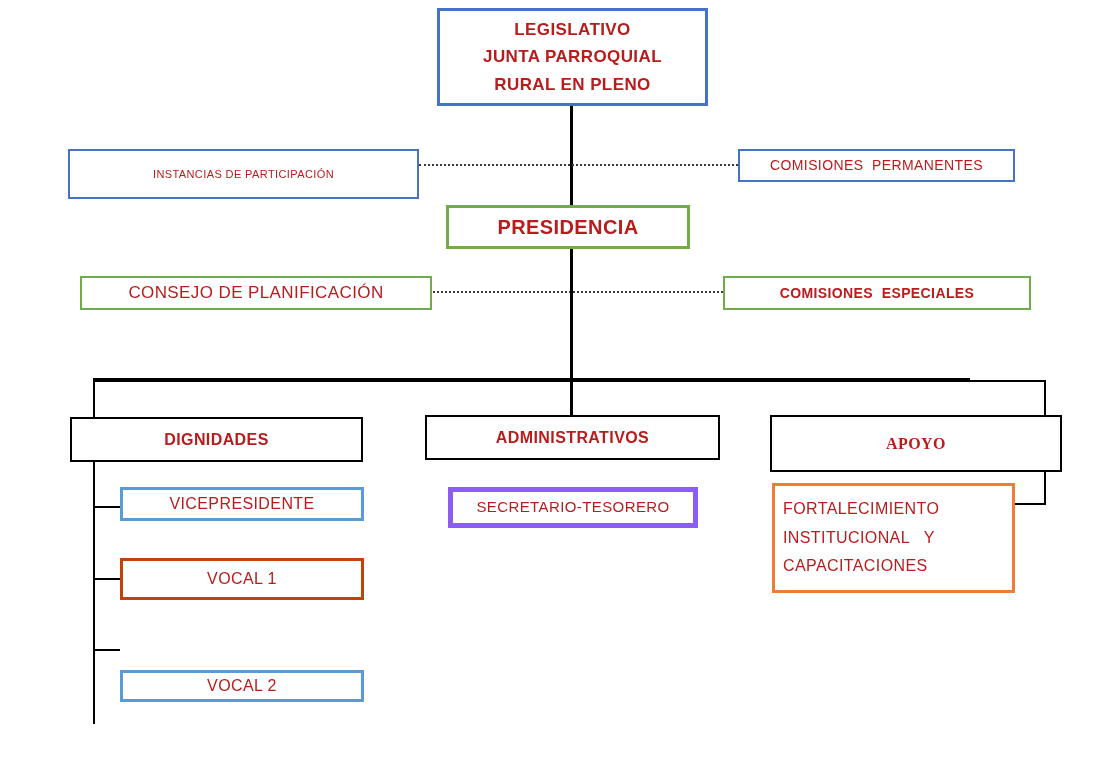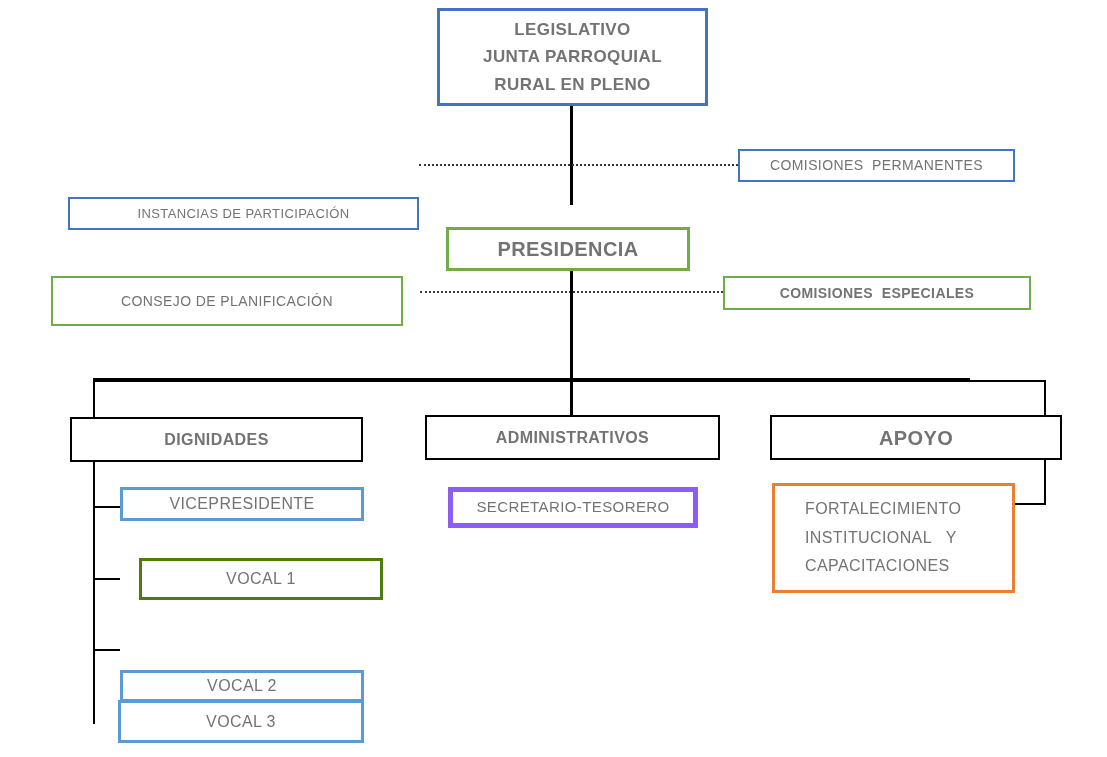--- a/index.html
+++ b/index.html
@@ -17,43 +17,43 @@
     color: #000;
   }
   .node {
     position: absolute;
     box-sizing: border-box;
     display: flex;
     align-items: center;
     justify-content: center;
     text-align: center;
     background: #ffffff;
-    color: #737373;
+    color: #b91c1c;
     letter-spacing: 0.4px;
     white-space: pre-wrap;
     line-height: 1.5;
   }
 
   
   #legislativo        { left: 437px; top:   8px; width: 271px; height:  98px; border: 3px solid #4472C4; font-size: 17px; font-weight: bold; line-height: 1.6; }
-  #instancias         { left:  68px; top: 149px; width: 351px; height:  33px; border: 2px solid #4472C4; font-size: 13px; margin-top: 48px; }
+  #instancias         { left:  68px; top: 149px; width: 351px; height:  50px; border: 2px solid #4472C4; font-size: 11px; }
   #comisiones-perm    { left: 738px; top: 149px; width: 277px; height:  33px; border: 2px solid #4472C4; font-size: 14px; }
-  #presidencia        { left: 446px; top: 205px; width: 244px; height:  44px; border: 3px solid #70AD47; font-size: 20px; font-weight: bold; margin-top: 22px; }
-  #consejo            { left:  51px; top: 276px; width: 352px; height:  50px; border: 2px solid #70AD47; font-size: 14px; }
+  #presidencia        { left: 446px; top: 205px; width: 244px; height:  44px; border: 3px solid #70AD47; font-size: 20px; font-weight: bold; }
+  #consejo            { left:  80px; top: 276px; width: 352px; height:  34px; border: 2px solid #70AD47; font-size: 17px; }
   #comisiones-esp     { left: 723px; top: 276px; width: 308px; height:  34px; border: 2px solid #70AD47; font-size: 14px; font-weight: bold; }
   #dignidades         { left:  70px; top: 417px; width: 293px; height:  45px; border: 2px solid #000000; font-size: 16px; font-weight: bold; }
   #administrativos    { left: 425px; top: 415px; width: 295px; height:  45px; border: 2px solid #000000; font-size: 16px; font-weight: bold; }
-  #apoyo              { left: 770px; top: 415px; width: 292px; height:  45px; border: 2px solid #000000; font-size: 20px; font-weight: bold; }
+  #apoyo              { left: 770px; top: 415px; width: 292px; height:  57px; border: 2px solid #000000; font-size: 16px; font-weight: bold; font-family: Liberation Serif, serif; }
   #vicepresidente     { left: 120px; top: 487px; width: 244px; height:  34px; border: 3px solid #5B9BD5; font-size: 16px; }
-  #vocal-1            { left: 120px; top: 558px; width: 244px; height:  42px; border: 3px solid #4d7c0f; font-size: 16px; margin-left: 19px; }
+  #vocal-1            { left: 120px; top: 558px; width: 244px; height:  42px; border: 3px solid #c2410c; font-size: 16px; }
   #vocal-2            { left: 120px; top: 629px; width: 244px; height:  32px; border: 3px solid #5B9BD5; font-size: 16px; margin-top: 41px; }
   #vocal-3            { left: 118px; top: 700px; width: 246px; height:  43px; border: 3px solid #5B9BD5; font-size: 16px; }
   #secretario         { left: 448px; top: 487px; width: 250px; height:  41px; border: 5px solid #8b5cf6; font-size: 15px; }
   #fortalecimiento    { left: 772px; top: 483px; width: 243px; height: 110px; border: 3px solid #ED7D31; font-size: 16px;
-                        justify-content: flex-start; text-align: left; padding-left: 30px; line-height: 1.8; }
+                        justify-content: flex-start; text-align: left; padding-left: 8px; line-height: 1.8; }
 
   
   .line { position: absolute; background: #000000; }
   .dotted { position: absolute; border-top: 2px dotted #3a3a3a; background: transparent; height: 0; }
 
   #v-top          { left: 570px; top: 106px; width: 3px;  height:  99px; }
   #v-mid          { left: 570px; top: 249px; width: 3px;  height: 166px; }
   #dotted-1       { left: 419px; top: 164px; width: 319px; }
   #dotted-2       { left: 420px; top: 291px; width: 303px; }
   #h-bar          { left:  93px; top: 378px; width: 877px; height: 4px; }
@@ -94,19 +94,18 @@
   <div class="node" id="comisiones-perm">COMISIONES  PERMANENTES</div>
   <div class="node" id="presidencia">PRESIDENCIA</div>
   <div class="node" id="consejo">CONSEJO DE PLANIFICACIÓN</div>
   <div class="node" id="comisiones-esp">COMISIONES  ESPECIALES</div>
   <div class="node" id="dignidades">DIGNIDADES</div>
   <div class="node" id="administrativos">ADMINISTRATIVOS</div>
   <div class="node" id="apoyo">APOYO</div>
   <div class="node" id="vicepresidente">VICEPRESIDENTE</div>
   <div class="node" id="vocal-1">VOCAL 1</div>
   <div class="node" id="vocal-2">VOCAL 2</div>
-  <div class="node" id="vocal-3">VOCAL 3</div>
   <div class="node" id="secretario">SECRETARIO-TESORERO</div>
   <div class="node" id="fortalecimiento">FORTALECIMIENTO
 INSTITUCIONAL   Y
 CAPACITACIONES</div>
 
 </div>
 
 </body></html>

